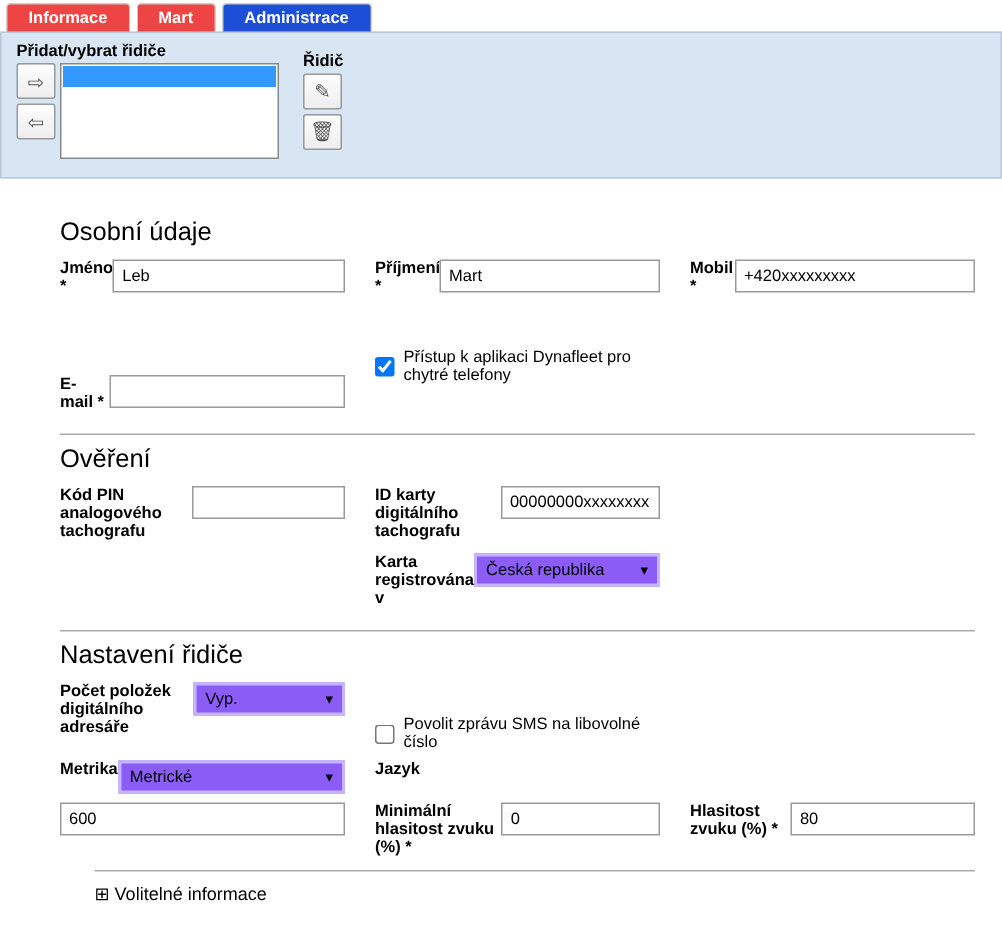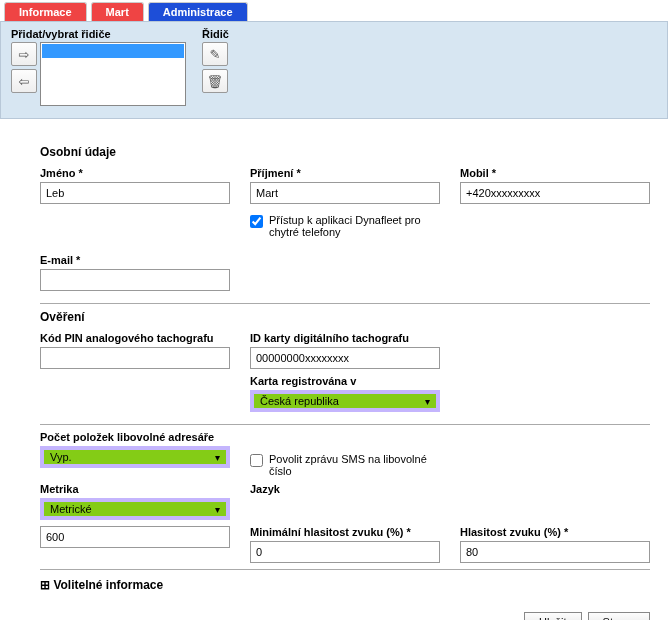--- a/index.html
+++ b/index.html
@@ -29,20 +29,21 @@
   .tab.active {
     background: #1d4ed8;
     color: #fff;
   }
   .top-panel {
     background: #d7e6f2;
     border: 1px solid #b8c8d8;
     padding: 6px 10px 12px 10px;
     display: flex;
     gap: 16px;
+    align-items: center;
   }
   .top-group { display: flex; flex-direction: column; }
   .top-label {
     font-size: 11px;
     font-weight: bold;
     margin-bottom: 2px;
   }
   .picker-row { display: flex; gap: 3px; }
   .arrow-col { display: flex; flex-direction: column; gap: 3px; }
   .sq-btn {
@@ -62,65 +63,66 @@
   }
   .list-item-sel {
     background: #3399ff;
     color: #fff;
     height: 14px;
     margin: 1px;
   }
   .driver-btns { display: flex; flex-direction: column; gap: 3px; }
   .form-area { padding: 12px 18px 10px 40px; }
   .section-title {
-    font-size: 12px;
-    font-weight: bold;
+    font-size: 17px;
+    font-weight: normal;
     margin: 14px 0 8px 0;
   }
   .row { display: flex; gap: 20px; margin-bottom: 6px; }
-  .col { flex: 1; display: flex; flex-direction: column; }
+  .col { flex: 1; display: flex; flex-direction: row; }
   .field-label { font-size: 11px; font-weight: bold; margin-bottom: 3px; }
   .text-input {
     height: 22px;
     border: 1px solid #999;
     padding: 2px 5px;
     font-size: 11px;
     width: 100%;
   }
   .select-box {
     position: relative;
-    border: 4px solid #c4b5fd;
+    border: 2px solid #c4b5fd;
     height: 22px;
     display: flex;
     align-items: center;
     padding: 0 6px;
-    background: #84cc16;
+    background: #8b5cf6;
     font-size: 11px;
     width: 100%;
   }
   .select-box::after {
     content: "▾";
     position: absolute;
     right: 6px;
     font-size: 10px;
   }
   .checkbox-row {
     display: flex;
-    align-items: flex-start;
+    align-items: center;
     gap: 6px;
     margin-top: 4px;
     font-size: 11px;
   }
   .checkbox-row input { margin: 1px 0 0 0; }
   .divider { border-top: 1px solid #aaa; margin: 12px 0 6px 0; }
   .expand-row {
     border-top: 1px solid #aaa;
     padding-top: 8px;
     font-size: 12px;
-    font-weight: bold;
+    font-weight: normal;
+    margin-left: 23px;
   }
   .footer {
     display: flex;
     justify-content: flex-end;
     gap: 6px;
     padding: 10px 18px 14px 0;
   }
   .btn {
     background: linear-gradient(#fdfdfd,#e4e4e4);
     border: 1px solid #888;
@@ -217,23 +219,24 @@
     <div class="col">
       <span class="field-label">Karta registrována v</span>
       <div class="select-box">
         <span>Česká republika</span>
       </div>
     </div>
     <div class="col"></div>
   </div>
 
   <div class="divider"></div>
-  <div class="row">
-    <div class="col">
-      <span class="field-label">Počet položek libovolné adresáře</span>
+  <div class="section-title" style="margin-top:2px;">Nastavení řidiče</div>
+  <div class="row">
+    <div class="col">
+      <span class="field-label">Počet položek digitálního adresáře</span>
       <div class="select-box">
         <span>Vyp.</span>
       </div>
     </div>
     <div class="col">
       <div class="checkbox-row" style="margin-top:22px;">
         <input type="checkbox" style="">
         <span>Povolit zprávu SMS na libovolné číslo</span>
       </div>
     </div>

